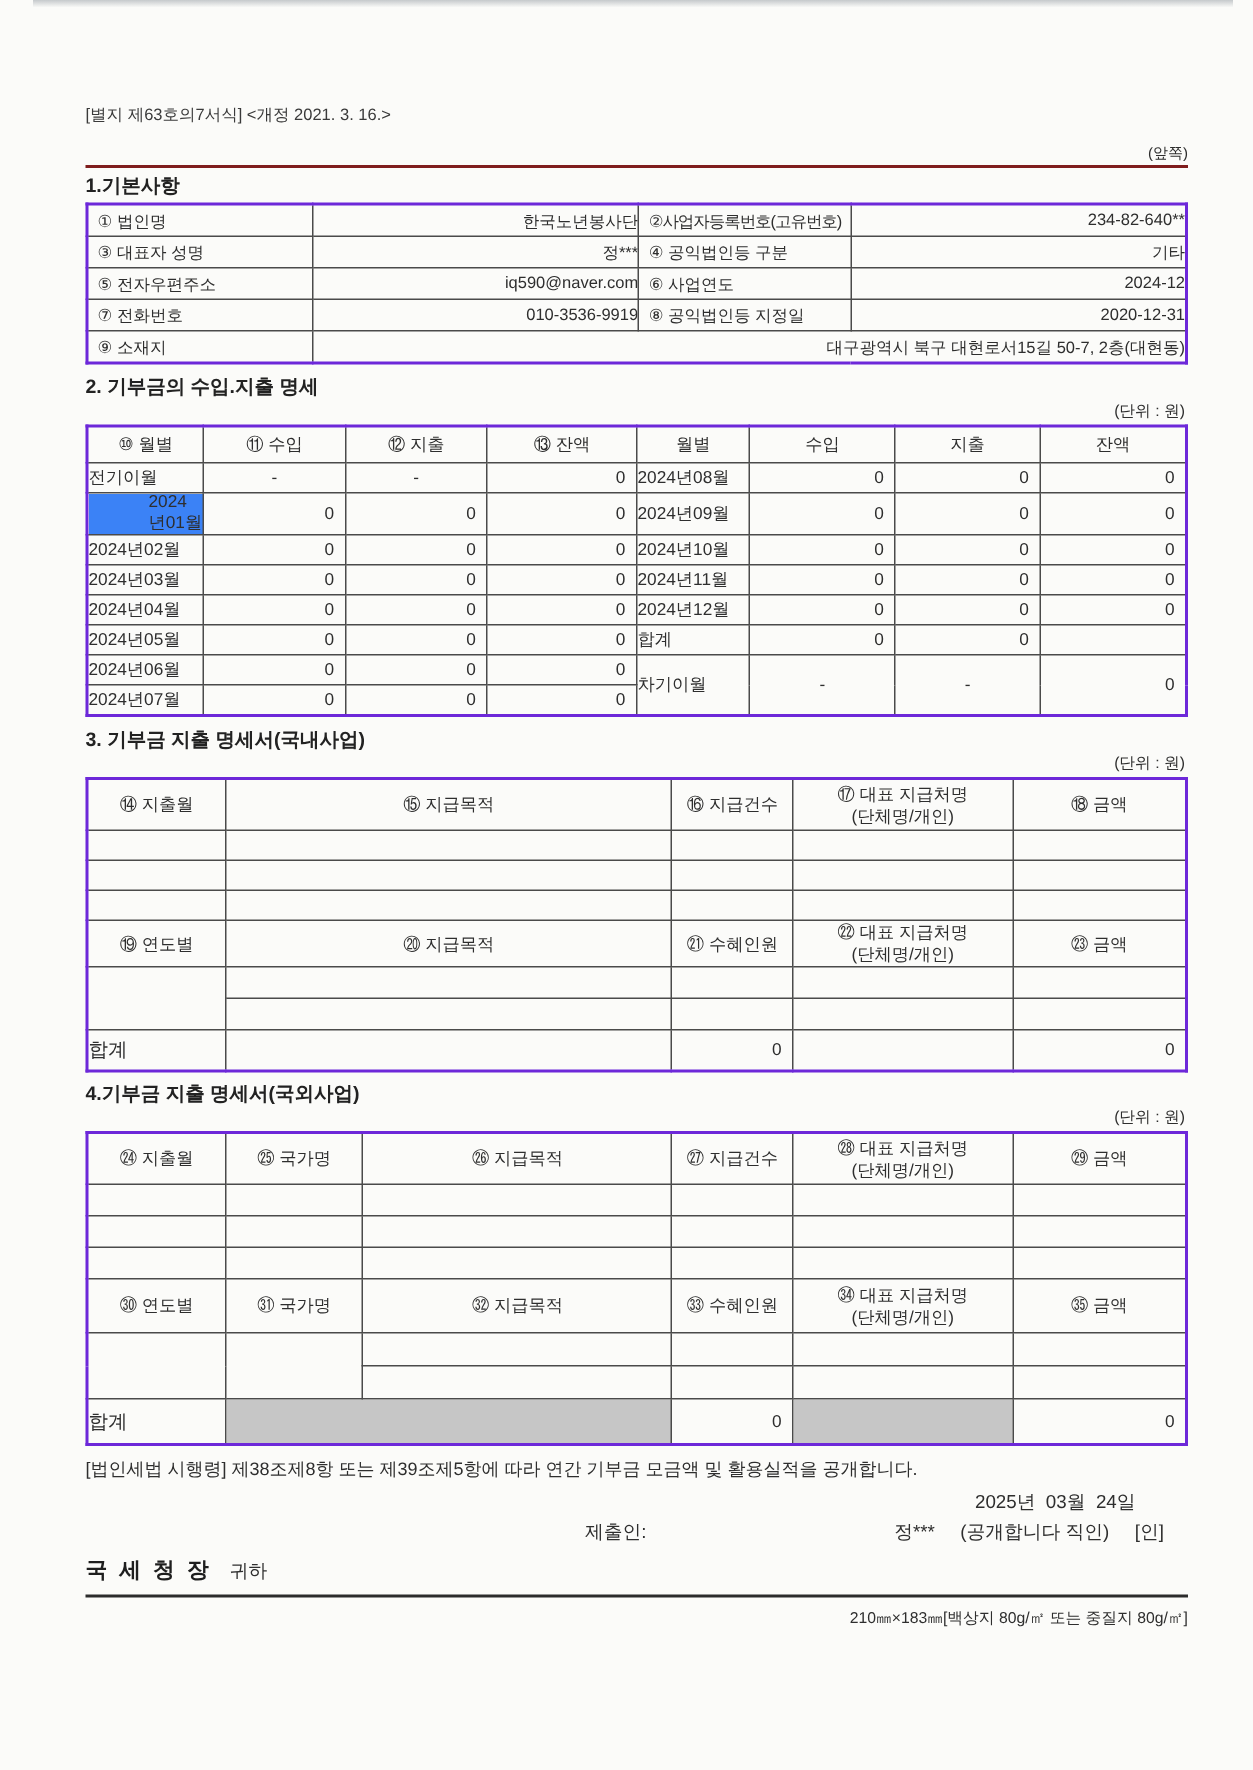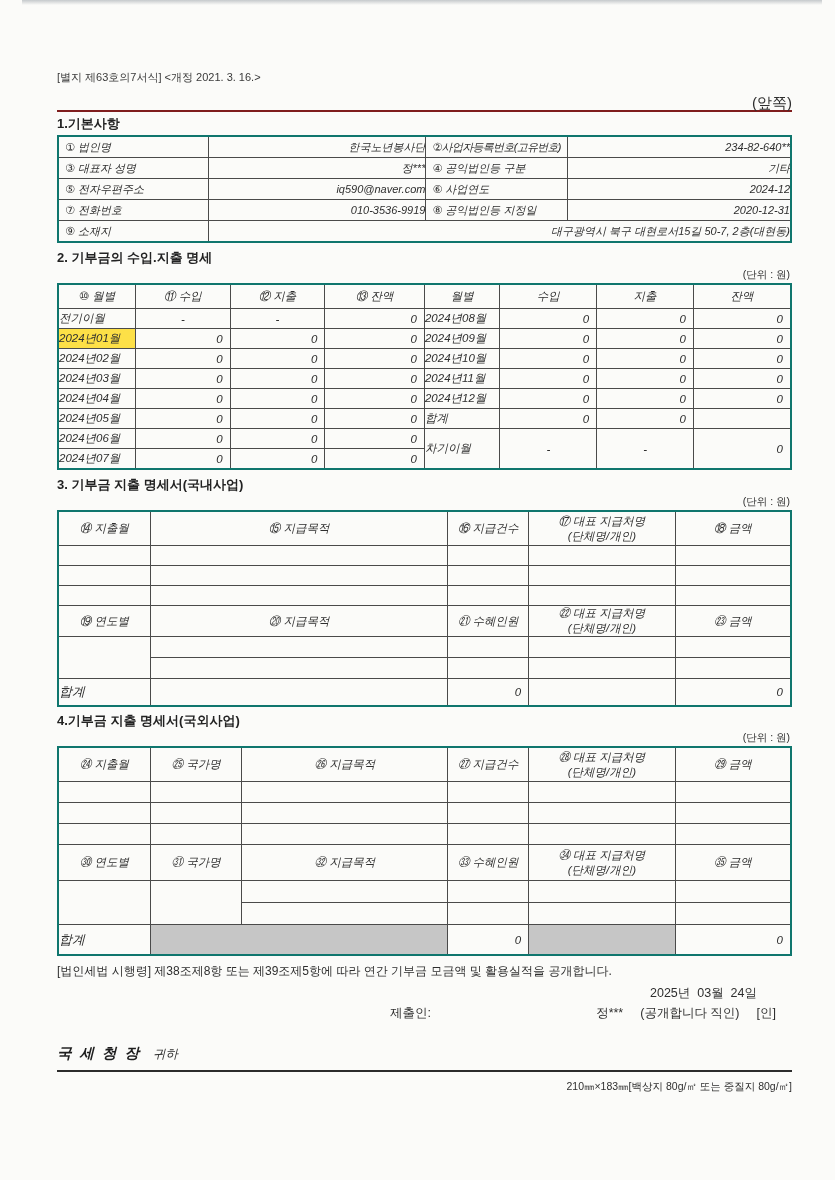--- a/index.html
+++ b/index.html
@@ -8,36 +8,36 @@
     background:#fbfbf9;
     font-family:"Liberation Sans","DejaVu Sans",sans-serif;
     color:#2e2e2e;
   }
   .scan-edge{position:absolute;top:0;left:22px;width:800px;height:5px;
     background:linear-gradient(to bottom,rgba(110,120,130,.38),rgba(255,255,255,0));}
   .content{position:absolute;left:57px;top:16px;width:735px;}
   .form-code{margin-top:55px;font-size:11px;line-height:13px;color:#3a3a3a;}
   .title{margin-top:13px;text-align:center;font-size:20px;font-weight:bold;
     letter-spacing:1px;line-height:24px;color:#222;}
-  .front-marker{margin-top:13px;text-align:right;font-size:15px;line-height:12px;}
+  .front-marker{margin-top:13px;text-align:right;font-size:10px;line-height:12px;}
   .sec-heading{font-size:13px;font-weight:bold;line-height:16px;color:#222;}
   .h1rule{border-top:2px solid #7f1d1d;margin-top:1px;padding-top:4px;}
   .unit{text-align:right;font-size:10.5px;line-height:11px;margin:3px 2px 3px 0;}
   table{border-collapse:collapse;width:100%;table-layout:fixed;
-    border:2px solid #0f766e;font-style:italic;}
+    border:2px solid #6d28d9;}
   td,th{border:1px solid #4a4a4a;font-size:11.5px;font-weight:normal;
     white-space:pre-line;overflow:hidden;padding:0;color:#2e2e2e;}
   th{text-align:center;}
   .lbl{text-align:left;padding-left:6px;white-space:nowrap;}
   .val{text-align:right;padding-left:7px;white-space:nowrap;}
   .tight{letter-spacing:-0.7px;font-size:10.6px;}
   .m{text-align:left;}
   .n{text-align:right;padding-right:7px;}
   .d{text-align:center;}
-  .hl{background:#fde047;}
+  .hl{background:#3b82f6;padding-left:40px;}
   .gray{background:#c6c6c6;}
   .tot{font-size:13px;}
   #t1{margin-top:3px;}
   #t1 td{height:20px;font-size:11px;}
   #t2 th{height:23px;}
   #t2 td{height:19px;}
   .mt7{margin-top:7px;}
   .mt6{margin-top:6px;}
   #s3h1 th{height:33px;}
   .s3m td{height:19px;}
@@ -48,21 +48,21 @@
   .s4m td{height:20px;}
   #s4h2 th{height:35px;}
   .s4y td{height:21px;}
   #t4 .totrow td{height:29px;}
   .legal{margin-top:8px;font-size:12px;line-height:15px;}
   .dateline{margin-top:6px;text-align:right;padding-right:35px;font-size:12.5px;
     line-height:16px;white-space:pre;}
   .submitline{position:relative;height:20px;margin-top:2px;font-size:12.5px;}
   .submitter{position:absolute;left:333px;top:2px;}
   .signgroup{position:absolute;right:16px;top:2px;display:flex;gap:17px;}
-  .recipientline{margin-top:21px;font-size:12.5px;font-style:italic;}
+  .recipientline{margin-top:6px;font-size:12.5px;}
   .nts{font-size:14.5px;font-weight:bold;letter-spacing:2px;color:#1e1e1e;}
   .suffix{margin-left:12px;}
   .bottomrule{border-top:2.5px solid #2c2c2c;margin-top:7px;}
   .paperspec{margin-top:8px;text-align:right;font-size:10.5px;line-height:12px;}
 </style>
 </head>
 <body>
 
 <div class="scan-edge"></div>
 

